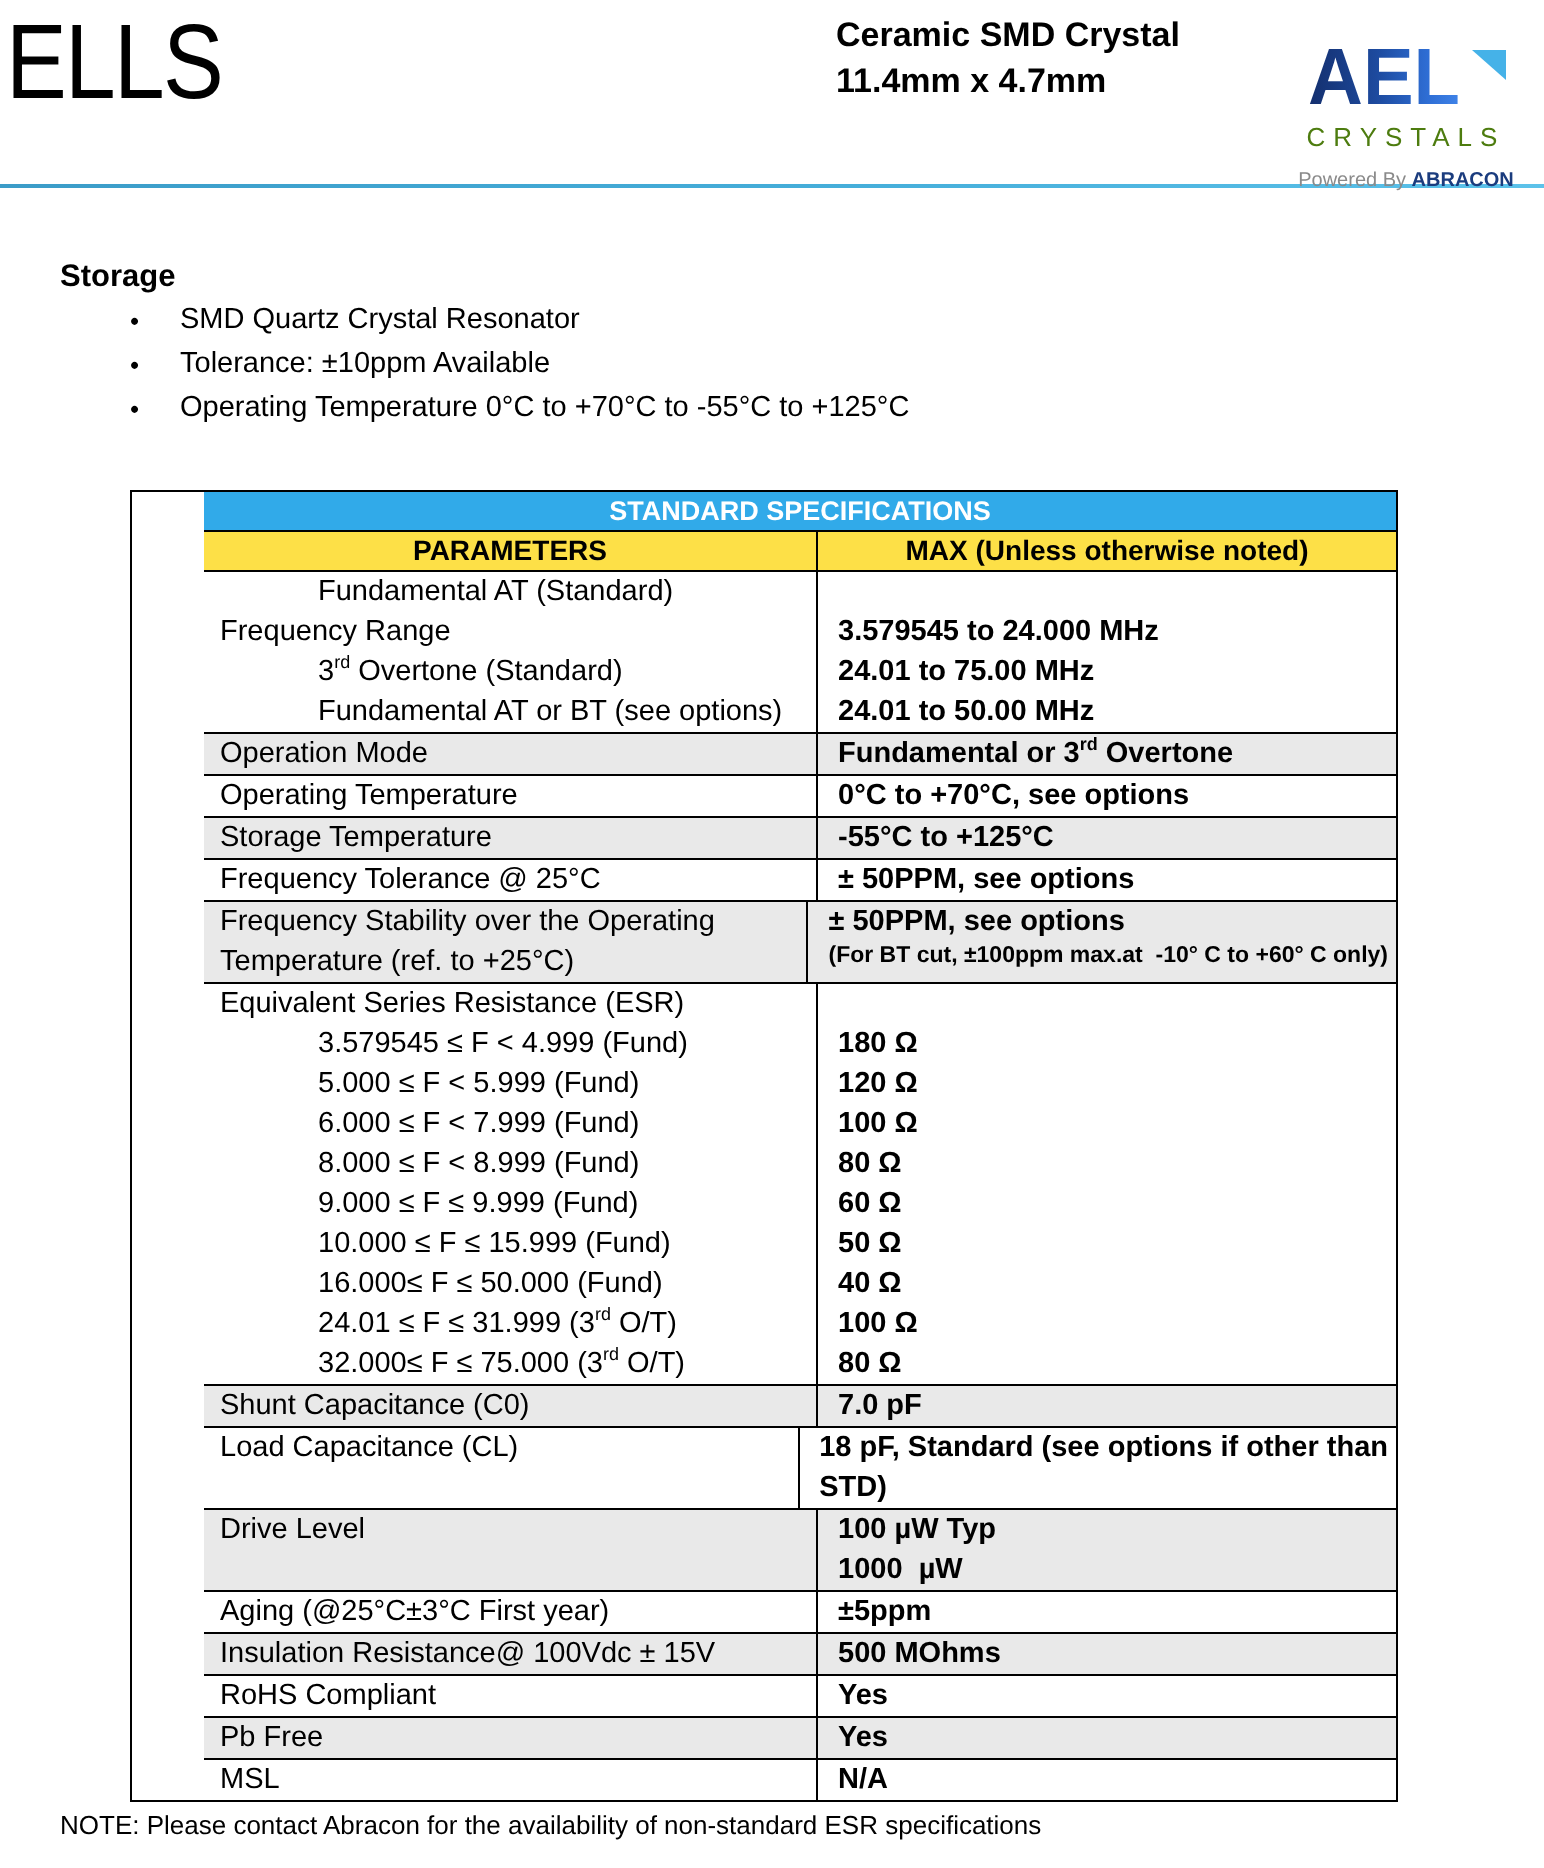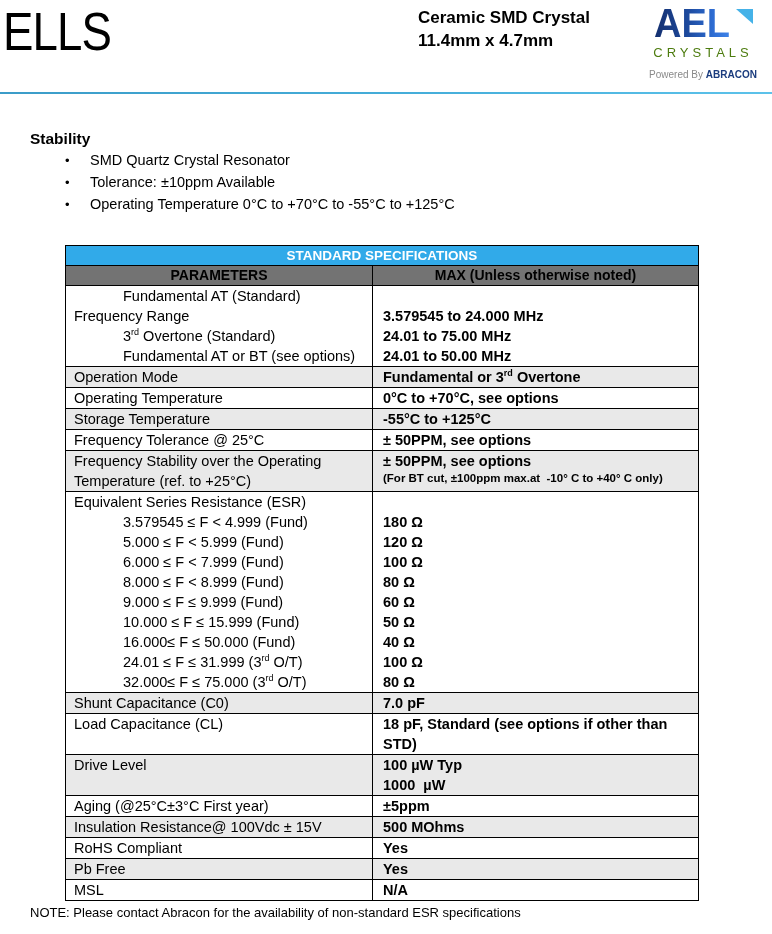--- a/index.html
+++ b/index.html
@@ -12,21 +12,21 @@
   .page { position:relative; width:772px; height:934px; background:#fff; }
 
   
   .hdr { position:relative; height:92px; }
   .product-name {
     position:absolute; left:3px; top:4px;
     font-size:53px; font-weight:400; letter-spacing:-1px;
     transform:scaleX(0.86); transform-origin:left top; line-height:1.05;
   }
   .doc-title { position:absolute; left:418px; top:6px; font-weight:bold; font-size:17px; line-height:23px; }
-  .logo { position:absolute; right:7px; top:8px; width:124px; text-align:center; }
+  .logo { position:absolute; right:7px; top:24px; width:124px; text-align:center; }
   .ael-row { display:flex; justify-content:center; align-items:flex-start; height:34px; }
   .ael-brand {
     font-size:40px; font-weight:bold; line-height:30px; letter-spacing:0px;
     transform:scaleX(0.95); transform-origin:left top;
     color:#2458ad;
   }
   @supports ((-webkit-background-clip: text) or (background-clip: text)) {
     .ael-brand {
       background:linear-gradient(90deg,#142f6e 0%,#1d4a9e 45%,#2f6fd6 80%,#3f83e8 100%);
       -webkit-background-clip:text; background-clip:text; color:transparent;
@@ -39,26 +39,26 @@
   .powered .pbrand { color:#1b3c7e; font-weight:bold; }
   .divider { width:772px; height:2px; background:linear-gradient(90deg,#3b9cc8 0%,#45aeda 55%,#5cc2ea 100%); }
 
   
   .features { margin:36px 0 0 30px; }
   .features-heading { font-weight:bold; font-size:15.5px; }
   .feat-item { display:flex; margin-top:3px; font-size:14.5px; line-height:19px; }
   .feat-item .bullet { display:inline-block; width:25px; margin-left:35px; font-size:13px; }
 
   
-  .spec-table { margin:31px 0 0 65px; width:634px; border:1px solid #000; font-size:14.5px; }
+  .spec-table { margin:31px 0 0 65px; width:634px; border:1px solid #000; font-size:14.5px;padding-left:36px; }
   .tbl-title {
     height:19px; line-height:19px; text-align:center;
     background:#31aae9; color:#fff; font-weight:bold; font-size:13.5px;
   }
-  .tbl-colhdr { display:flex; background:#737373; border-top:1px solid #000; font-weight:bold; font-size:14px; }
+  .tbl-colhdr { display:flex; background:#fde047; border-top:1px solid #000; font-weight:bold; font-size:14px; }
   .tbl-colhdr .c1 { width:307px; border-right:1px solid #000; text-align:center; line-height:19px; }
   .tbl-colhdr .c2 { flex:1; text-align:center; line-height:19px; }
   .trow { display:flex; border-top:1px solid #000; }
   .trow.shaded { background:#e9e9e9; }
   .cell { padding:0 4px 0 8px; }
   .cell.param { width:307px; border-right:1px solid #000; }
   .cell.max { flex:1; font-weight:bold; padding-left:10px; }
   .line { line-height:20px; min-height:20px; white-space:pre; }
   .line.indent { padding-left:49px; }
   .line.small { font-size:11.5px; line-height:15px; min-height:15px; }
@@ -89,21 +89,21 @@
       <div class="ael-sub">CRYSTALS</div>
       <div class="powered">
         <span class="pfx">Powered By </span><span class="pbrand">ABRACON</span>
       </div>
     </div>
   </div>
 
   <div class="divider"></div>
 
   <div class="features">
-    <div class="features-heading">Stability</div>
+    <div class="features-heading">Storage</div>
     <div class="feat-item">
       <span class="bullet">•</span>
       <span>SMD Quartz Crystal Resonator</span>
     </div>
     <div class="feat-item">
       <span class="bullet">•</span>
       <span>Tolerance: ±10ppm Available</span>
     </div>
     <div class="feat-item">
       <span class="bullet">•</span>
@@ -164,21 +164,21 @@
             <div class="line">± 50PPM, see options</div>
           </div>
         </div>
         <div class="trow shaded">
           <div class="cell param">
             <div class="line">Frequency Stability over the Operating</div>
             <div class="line">Temperature (ref. to +25°C)</div>
           </div>
           <div class="cell max">
             <div class="line">± 50PPM, see options</div>
-            <div class="line small">(For BT cut, ±100ppm max.at  -10° C to +40° C only)</div>
+            <div class="line small">(For BT cut, ±100ppm max.at  -10° C to +60° C only)</div>
           </div>
         </div>
         <div class="trow">
           <div class="cell param">
             <div class="line">Equivalent Series Resistance (ESR)</div>
             <div class="line indent">3.579545 ≤ F &lt; 4.999 (Fund)</div>
             <div class="line indent">5.000 ≤ F &lt; 5.999 (Fund)</div>
             <div class="line indent">6.000 ≤ F &lt; 7.999 (Fund)</div>
             <div class="line indent">8.000 ≤ F &lt; 8.999 (Fund)</div>
             <div class="line indent">9.000 ≤ F ≤ 9.999 (Fund)</div>

